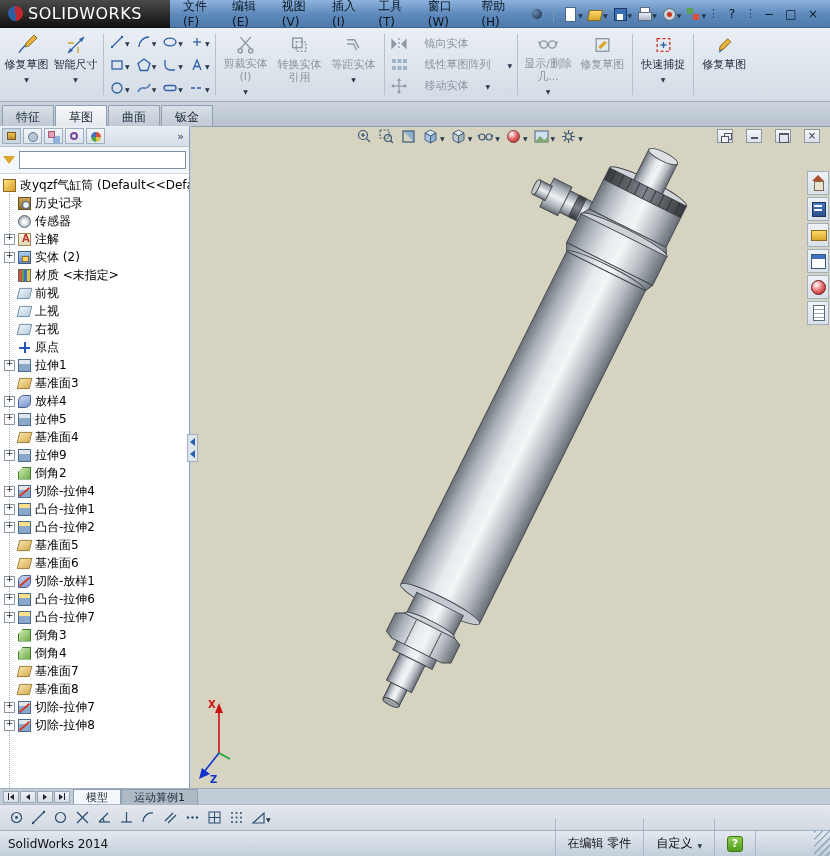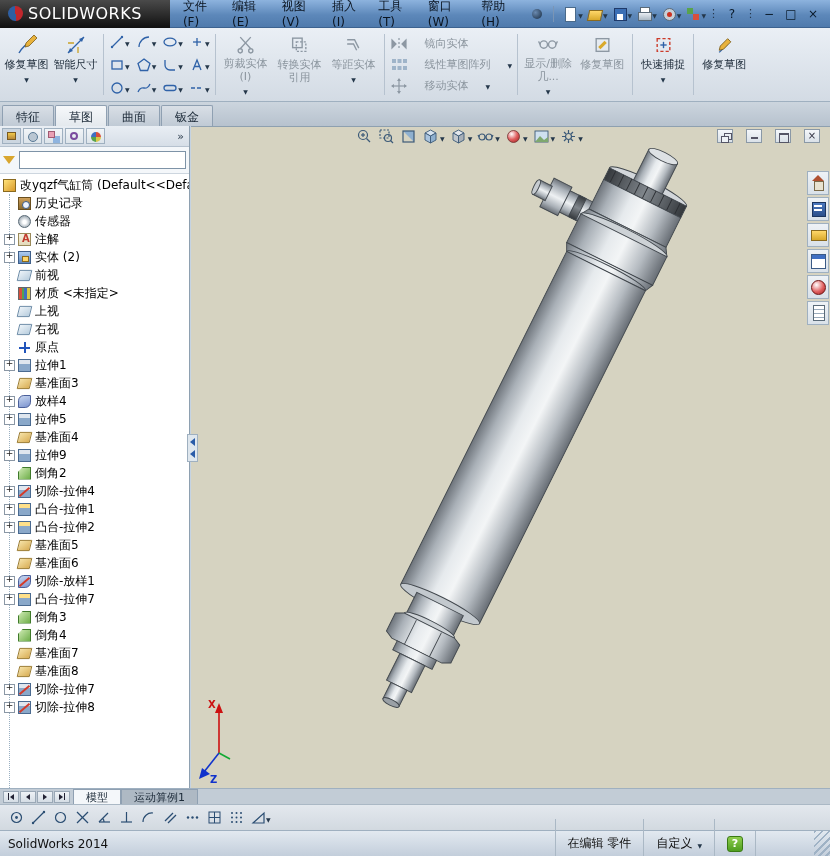--- a/index.html
+++ b/index.html
@@ -502,32 +502,32 @@
           </div>
 
           <div class="trow">
             <span class="expbox"></span>
             <span class="ti ic-solid-bodies"></span>
             <span class="tlabel">实体 (2)</span>
           </div>
 
           <div class="trow">
             <span class="expbox" style="visibility: hidden;"></span>
+            <span class="ti ic-material"></span>
+            <span class="tlabel">材质 &lt;未指定&gt;</span>
+          </div>
+
+          <div class="trow">
+            <span class="expbox" style="visibility: hidden;"></span>
             <span class="ti ic-ref-plane"></span>
             <span class="tlabel">前视</span>
           </div>
 
           <div class="trow">
             <span class="expbox" style="visibility: hidden;"></span>
-            <span class="ti ic-material"></span>
-            <span class="tlabel">材质 &lt;未指定&gt;</span>
-          </div>
-
-          <div class="trow">
-            <span class="expbox" style="visibility: hidden;"></span>
             <span class="ti ic-ref-plane"></span>
             <span class="tlabel">上视</span>
           </div>
 
           <div class="trow">
             <span class="expbox" style="visibility: hidden;"></span>
             <span class="ti ic-ref-plane"></span>
             <span class="tlabel">右视</span>
           </div>
 
@@ -609,20 +609,25 @@
             <span class="ti ic-plane"></span>
             <span class="tlabel">基准面6</span>
           </div>
 
           <div class="trow">
             <span class="expbox"></span>
             <span class="ti ic-cut-loft"></span>
             <span class="tlabel">切除-放样1</span>
           </div>
 
+          <div class="trow">
+            <span class="expbox"></span>
+            <span class="ti ic-boss-extrude"></span>
+            <span class="tlabel">凸台-拉伸6</span>
+          </div>
 
           <div class="trow">
             <span class="expbox"></span>
             <span class="ti ic-boss-extrude"></span>
             <span class="tlabel">凸台-拉伸7</span>
           </div>
 
           <div class="trow">
             <span class="expbox" style="visibility: hidden;"></span>
             <span class="ti ic-chamfer"></span>

